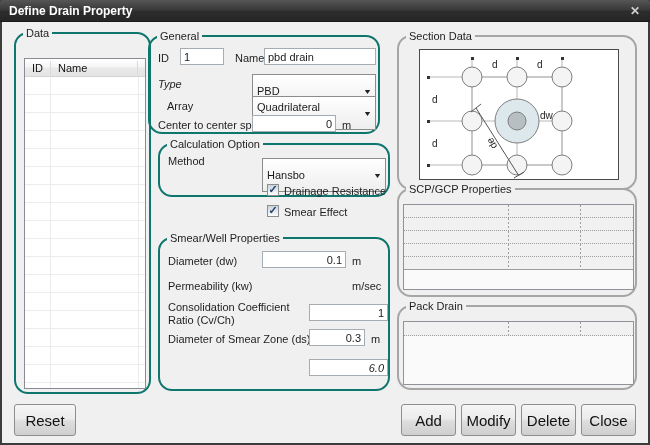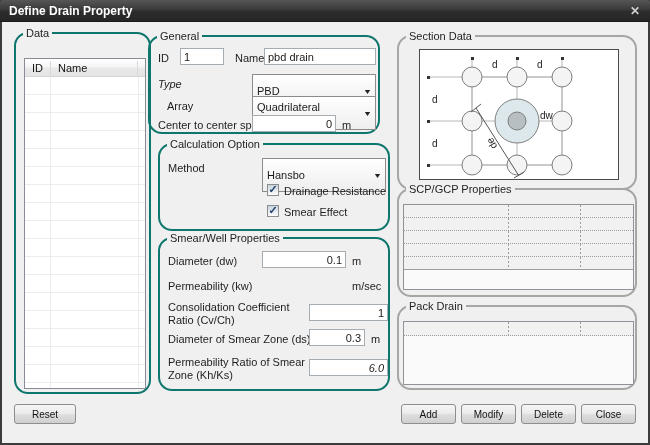--- a/index.html
+++ b/index.html
@@ -61,23 +61,23 @@
   .vline { position:absolute; top:0; bottom:0; width:1px; background:#ececec; }
   
   .grid { position:absolute; background:#fafafa; border:1px solid #8e9399; }
   .grid-rows { position:absolute; left:0; top:0; right:0; }
   .grid-row { border-bottom:1px dotted #9c9c9c; background:#f1f1f1; position:relative; }
   .grid-vsep { position:absolute; top:0; bottom:0; width:1px;
     background-image:linear-gradient(to bottom, #9c9c9c 50%, transparent 50%);
     background-size:1px 4px; }
   
   .btn {
-    position:absolute; height:20px; border:1px solid #8e8e8e; border-radius:3px;
+    position:absolute; height:32px; border:1px solid #8e8e8e; border-radius:3px;
     background:linear-gradient(#f5f5f5 0%, #ececec 45%, #dddddd 55%, #cfcfcf 100%);
-    font-family:"Liberation Sans", sans-serif; font-size:10px; color:#111;
+    font-family:"Liberation Sans", sans-serif; font-size:15px; color:#111;
     display:flex; align-items:center; justify-content:center; cursor:default;
   }
   .diagram {
     position:absolute; left:20px; top:12px; width:200px; height:131px;
     background:#ffffff; border:1px solid #4b4b4b;
   }
   svg text { font-family:"Liberation Sans", sans-serif; }
 </style>
 </head>
 <body>
@@ -123,23 +123,23 @@
     <div class="combo" style="left:102px; top:59px; width:124px; height:17px;">
       <span>Quadrilateral Arrangement</span>
       <span class="arrow">▼</span>
     </div>
 
     <span class="lbl" style="left:8px; top:82px;">Center to center spacing</span>
     <div class="inp num" style="left:102px; top:78px; width:84px; height:17px;">0</div>
     <span class="unit" style="left:192px; top:82px;">m</span>
   </div>
 
-  <div class="grp" style="left:158px; top:143px; width:232px; height:88px;">
+  <div class="grp" style="left:158px; top:143px; width:232px; height:54px;">
     <span class="grp-label">Calculation Option</span>
-    <span class="lbl" style="left:8px; top:17px;">Method</span>
+    <span class="lbl" style="left:8px; top:10px;">Method</span>
     <div class="combo" style="left:102px; top:13px; width:124px; height:17px;">
       <span>Hansbo</span>
       <span class="arrow">▼</span>
     </div>
     <span class="checkbox" style="left:107px; top:39px;">
       <span class="check">✓</span>
     </span>
     <span class="lbl" style="left:124px; top:40px;">Drainage Resistance</span>
     <span class="checkbox" style="left:107px; top:60px;">
       <span class="check">✓</span>
@@ -157,21 +157,20 @@
     <span class="lbl" style="left:8px; top:41px;">Permeability (kw)</span>
     <span class="unit" style="left:192px; top:41px;">m/sec</span>
 
     <span class="lbl" style="left:8px; top:62px; width:140px;">Consolidation Coefficient Ratio (Cv/Ch)</span>
     <div class="inp num" style="left:149px; top:65px; width:79px; height:17px;">1</div>
 
     <span class="lbl" style="left:8px; top:94px;">Diameter of Smear Zone (ds)</span>
     <div class="inp num" style="left:149px; top:90px; width:56px; height:17px;">0.3</div>
     <span class="unit" style="left:211px; top:94px;">m</span>
 
-    <span class="lbl" style="left:8px; top:117px; width:145px;">Permeability Ratio of Smear Zone (Kh/Ks)</span>
     <div class="inp num" style="left:149px; top:120px; width:79px; height:17px;font-style:italic;">6.0</div>
   </div>
 
   <div class="grp dark" style="left:397px; top:35px; width:240px; height:155px;">
     <span class="grp-label">Section Data</span>
     <div class="diagram">
       <svg width="198" height="129" viewBox="0 0 198 129">
 
         <g stroke="#b8b8b8" stroke-width="1">
           <line x1="52" y1="8" x2="52" y2="124"></line>

